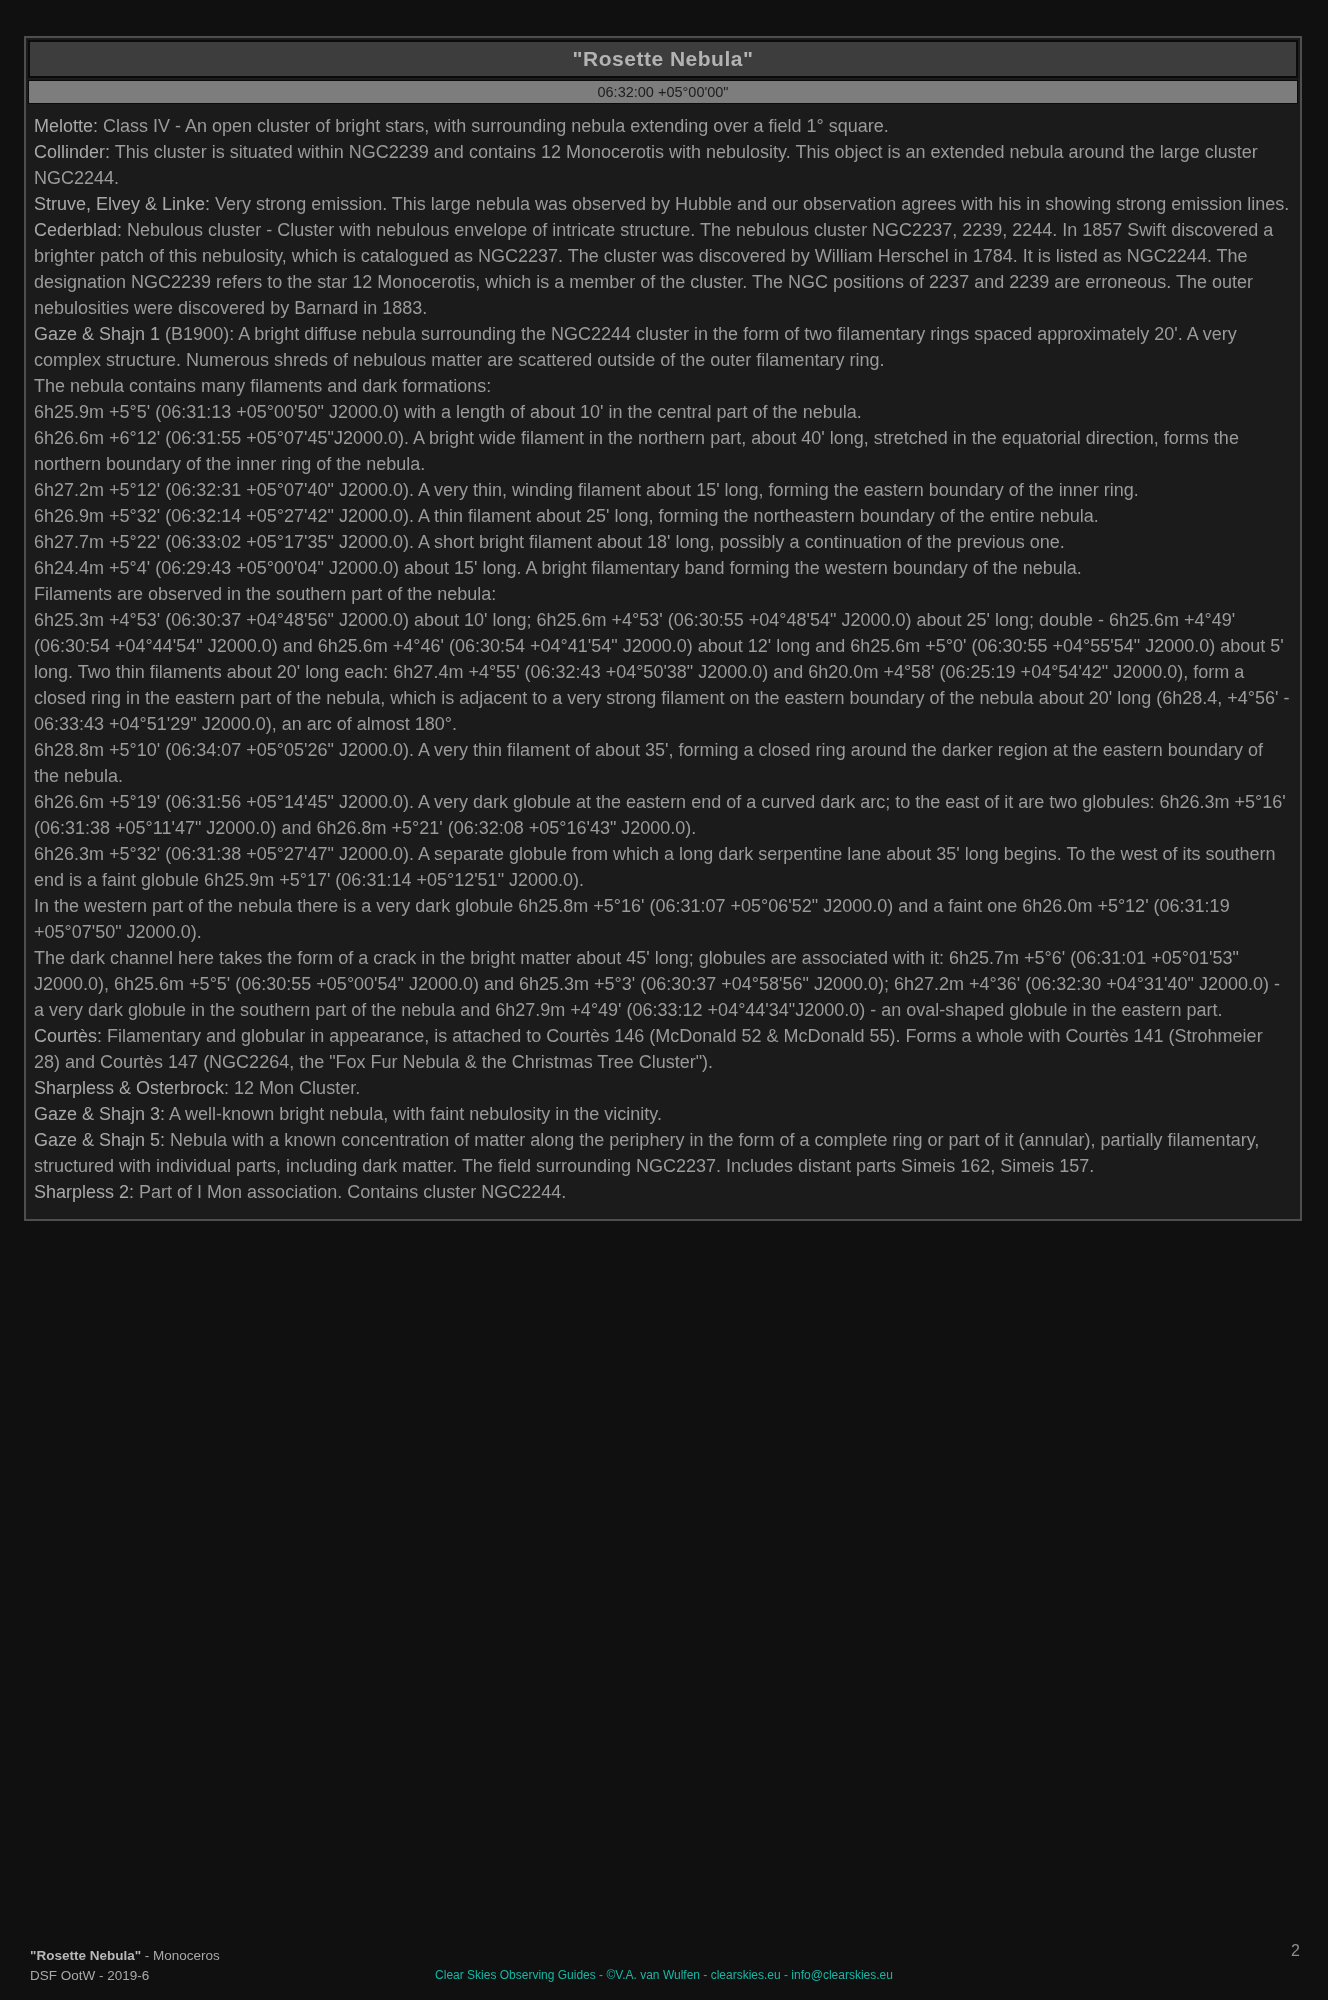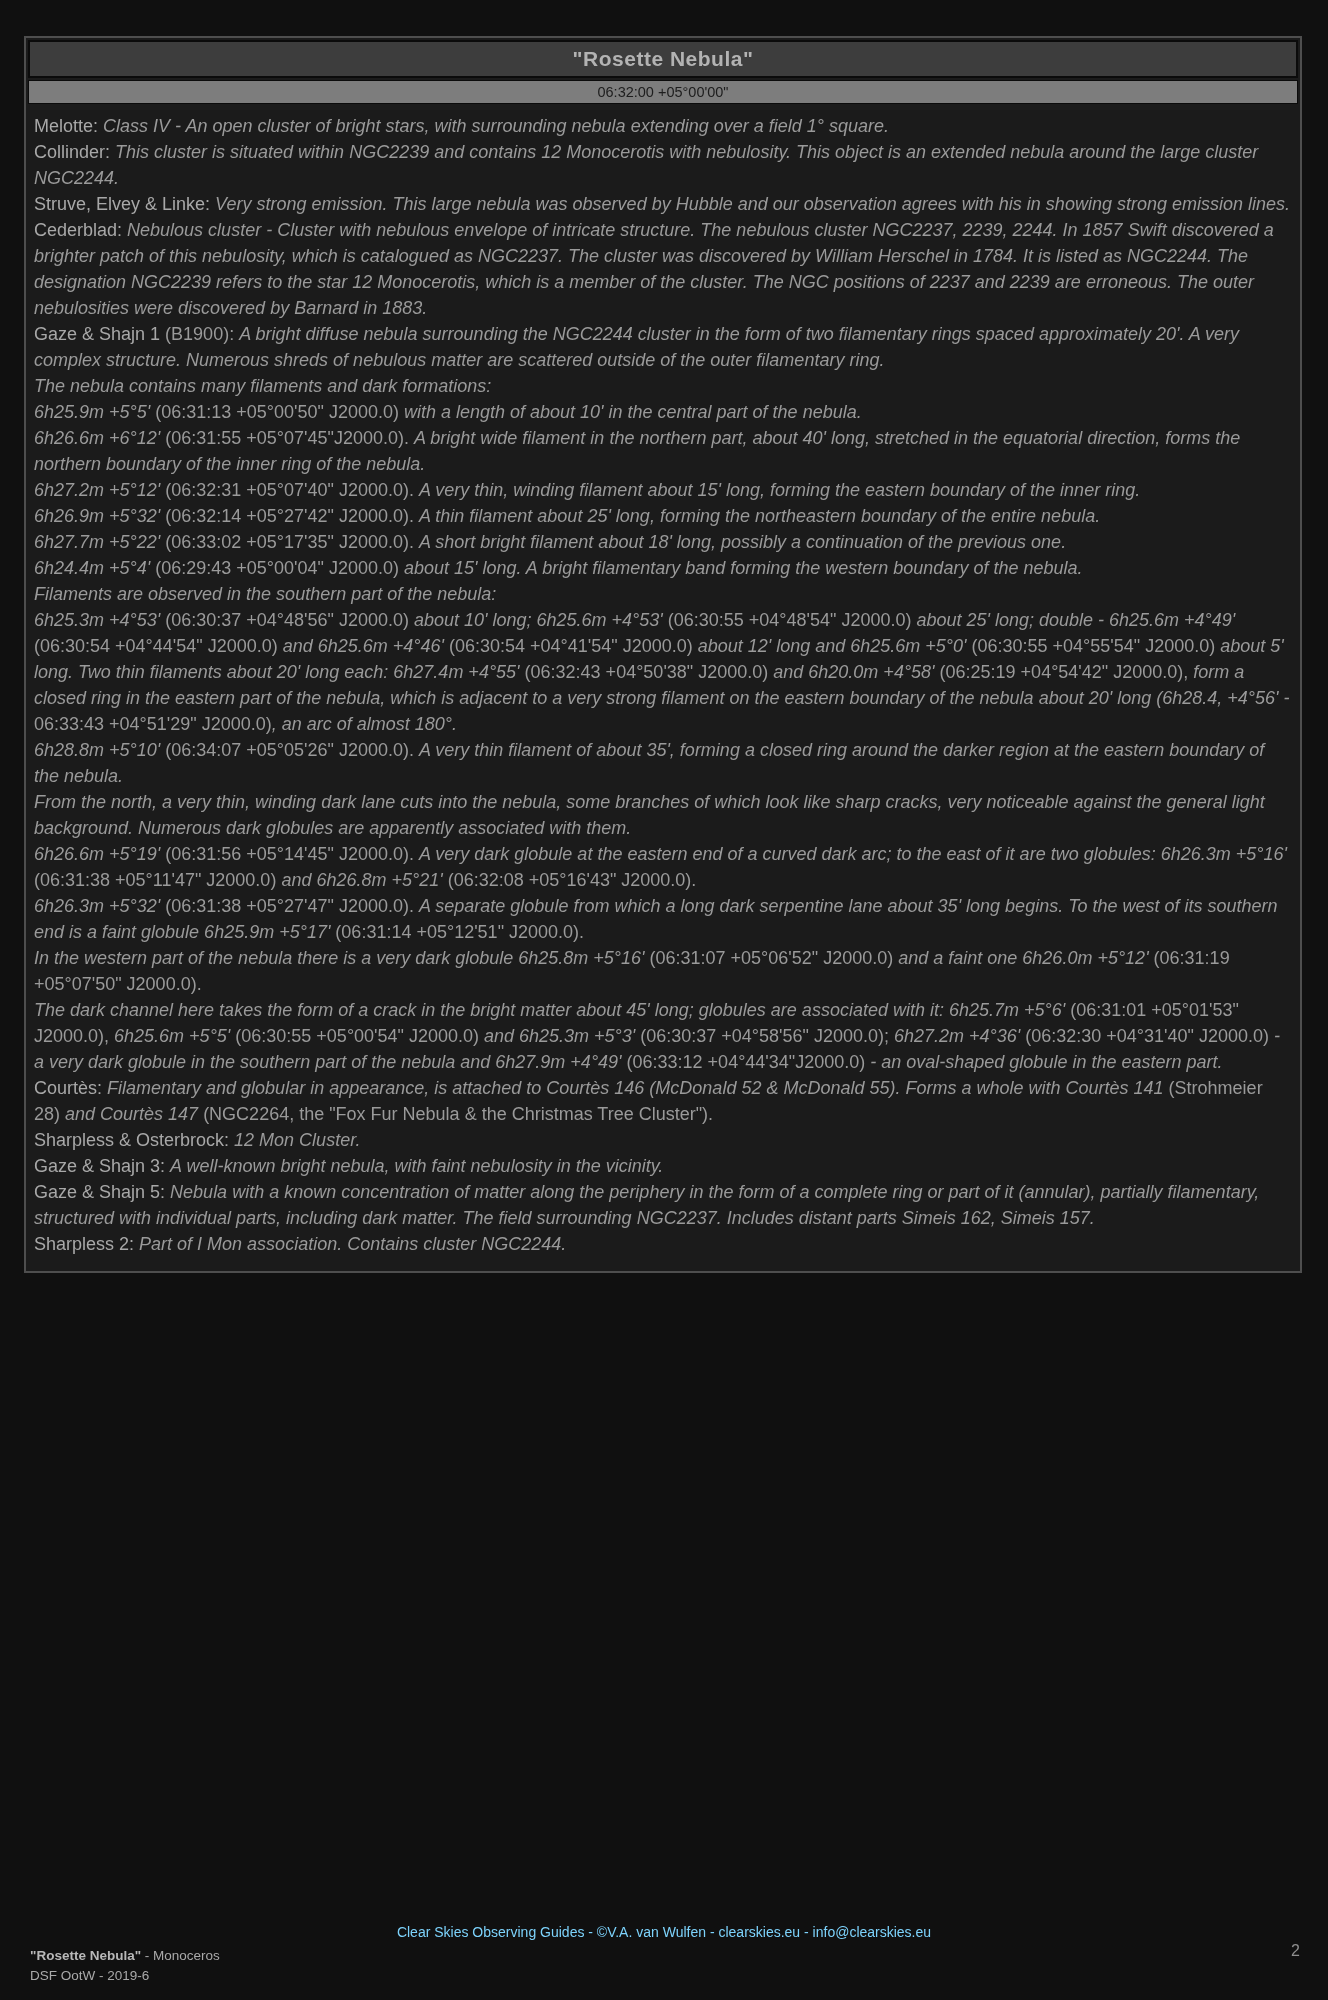--- a/index.html
+++ b/index.html
@@ -34,31 +34,31 @@
     font-size:14.5px;
     color:#1d1d1d;
   }
   .body-text{
     padding:9px 10px 14px 8px;
     font-size:18px;line-height:26px;
     color:#9a9a9a;
   }
   .para{margin:0;}
   .seg-b{font-weight:normal;font-style:normal;color:#a8a8a8;}
-  .seg-i{font-style:italic;}
+  .seg-i{}
   .seg-r{font-style:normal;text-align:center;}
   .footer-left{
     position:absolute;left:30px;top:1946px;
     font-size:13.5px;line-height:20px;color:#a9a9a9;
   }
   .footer-left .fb{font-weight:bold;color:#b8b8b8;}
   .footer-center{
-    position:absolute;left:0;top:1924px;width:100%;
+    position:absolute;left:0;top:1968px;width:100%;
     text-align:center;
-    font-size:14px;color:#7dd3fc;
+    font-size:12px;color:#14b8a6;
   }
   .footer-page-number{
     position:absolute;right:28px;top:1942px;
     font-size:16px;color:#8f8f8f;
   }
 </style>
 </head>
 <body>
 
 <div class="page">
@@ -79,21 +79,20 @@
         <div class="para"><span class="seg-i">The nebula contains many filaments and dark formations:</span></div>
         <div class="para"><span class="seg-i">6h25.9m +5°5' </span><span class="seg-r">(06:31:13 +05°00'50" J2000.0) </span><span class="seg-i">with a length of about 10' in the central part of the nebula.</span></div>
         <div class="para"><span class="seg-i">6h26.6m +6°12' </span><span class="seg-r">(06:31:55 +05°07'45"J2000.0). </span><span class="seg-i">A bright wide filament in the northern part, about 40' long, stretched in the equatorial direction, forms the northern boundary of the inner ring of the nebula.</span></div>
         <div class="para"><span class="seg-i">6h27.2m +5°12' </span><span class="seg-r">(06:32:31 +05°07'40" J2000.0). </span><span class="seg-i">A very thin, winding filament about 15' long, forming the eastern boundary of the inner ring.</span></div>
         <div class="para"><span class="seg-i">6h26.9m +5°32' </span><span class="seg-r">(06:32:14 +05°27'42" J2000.0). </span><span class="seg-i">A thin filament about 25' long, forming the northeastern boundary of the entire nebula.</span></div>
         <div class="para"><span class="seg-i">6h27.7m +5°22' </span><span class="seg-r">(06:33:02 +05°17'35" J2000.0). </span><span class="seg-i">A short bright filament about 18' long, possibly a continuation of the previous one.</span></div>
         <div class="para"><span class="seg-i">6h24.4m +5°4' </span><span class="seg-r">(06:29:43 +05°00'04" J2000.0)  </span><span class="seg-i">about 15' long. A bright filamentary band forming the western boundary of the nebula.</span></div>
         <div class="para"><span class="seg-i">Filaments are observed in the southern part of the nebula:</span></div>
         <div class="para"><span class="seg-i">6h25.3m +4°53' </span><span class="seg-r">(06:30:37 +04°48'56" J2000.0)  </span><span class="seg-i">about 10' long; 6h25.6m +4°53' </span><span class="seg-r">(06:30:55 +04°48'54" J2000.0) </span><span class="seg-i">about 25' long; double - 6h25.6m +4°49' </span><span class="seg-r">(06:30:54 +04°44'54" J2000.0) </span><span class="seg-i">and 6h25.6m +4°46' </span><span class="seg-r">(06:30:54 +04°41'54" J2000.0) </span><span class="seg-i">about 12' long and 6h25.6m +5°0' </span><span class="seg-r">(06:30:55 +04°55'54" J2000.0) </span><span class="seg-i">about 5' long. Two thin filaments about 20' long each: 6h27.4m +4°55' </span><span class="seg-r">(06:32:43 +04°50'38" J2000.0) </span><span class="seg-i">and 6h20.0m +4°58' </span><span class="seg-r">(06:25:19 +04°54'42" J2000.0), </span><span class="seg-i">form a closed ring in the eastern part of the nebula, which is adjacent to a very strong filament on the eastern boundary of the nebula about 20' long (6h28.4, +4°56' - </span><span class="seg-r">06:33:43 +04°51'29" J2000.0)</span><span class="seg-i">, an arc of almost 180°.</span></div>
         <div class="para"><span class="seg-i">6h28.8m +5°10' </span><span class="seg-r">(06:34:07 +05°05'26" J2000.0). </span><span class="seg-i">A very thin filament of about 35', forming a closed ring around the darker region at the eastern boundary of the nebula.</span></div>
-        <div class="para"><span class="seg-i">From the north, a very thin, winding dark lane cuts into the nebula, some branches of which look like sharp cracks, very noticeable against the general light background. Numerous dark globules are apparently associated with them.</span></div>
         <div class="para"><span class="seg-i">6h26.6m +5°19' </span><span class="seg-r">(06:31:56 +05°14'45" J2000.0). </span><span class="seg-i">A very dark globule at the eastern end of a curved dark arc; to the east of it are two globules: 6h26.3m +5°16' </span><span class="seg-r">(06:31:38 +05°11'47" J2000.0) </span><span class="seg-i">and 6h26.8m +5°21' </span><span class="seg-r">(06:32:08 +05°16'43" J2000.0).</span></div>
         <div class="para"><span class="seg-i">6h26.3m +5°32' </span><span class="seg-r">(06:31:38 +05°27'47" J2000.0). </span><span class="seg-i">A separate globule from which a long dark serpentine lane about 35' long begins. To the west of its southern end is a faint globule 6h25.9m +5°17' </span><span class="seg-r">(06:31:14 +05°12'51" J2000.0).</span></div>
         <div class="para"><span class="seg-i">In the western part of the nebula there is a very dark globule 6h25.8m +5°16' </span><span class="seg-r">(06:31:07 +05°06'52" J2000.0) </span><span class="seg-i">and a faint one 6h26.0m +5°12' </span><span class="seg-r">(06:31:19 +05°07'50" J2000.0).</span></div>
         <div class="para"><span class="seg-i">The dark channel here takes the form of a crack in the bright matter about 45' long; globules are associated with it: 6h25.7m +5°6' </span><span class="seg-r">(06:31:01 +05°01'53" J2000.0), </span><span class="seg-i">6h25.6m +5°5' </span><span class="seg-r">(06:30:55 +05°00'54" J2000.0) </span><span class="seg-i">and 6h25.3m +5°3' </span><span class="seg-r">(06:30:37 +04°58'56" J2000.0); </span><span class="seg-i">6h27.2m +4°36' </span><span class="seg-r">(06:32:30 +04°31'40" J2000.0) </span><span class="seg-i">- a very dark globule in the southern part of the nebula and 6h27.9m +4°49' </span><span class="seg-r">(06:33:12 +04°44'34"J2000.0) </span><span class="seg-i">- an oval-shaped globule in the eastern part.</span></div>
         <div class="para"><span class="seg-b">Courtès: </span><span class="seg-i">Filamentary and globular in appearance, is attached to Courtès 146 (McDonald 52 &amp; McDonald 55). Forms a whole with Courtès 141 </span><span class="seg-r">(Strohmeier 28) </span><span class="seg-i">and Courtès 147 </span><span class="seg-r">(NGC2264, the "Fox Fur Nebula &amp; the Christmas Tree Cluster").</span></div>
         <div class="para"><span class="seg-b">Sharpless &amp; Osterbrock: </span><span class="seg-i">12 Mon Cluster.</span></div>
         <div class="para"><span class="seg-b">Gaze &amp; Shajn 3: </span><span class="seg-i">A well-known bright nebula, with faint nebulosity in the vicinity.</span></div>
         <div class="para"><span class="seg-b">Gaze &amp; Shajn 5: </span><span class="seg-i">Nebula with a known concentration of matter along the periphery in the form of a complete ring or part of it (annular), partially filamentary, structured with individual parts, including dark matter. The field surrounding NGC2237. Includes distant parts Simeis 162, Simeis 157.</span></div>
         <div class="para"><span class="seg-b">Sharpless 2: </span><span class="seg-i">Part of I Mon association. Contains cluster NGC2244.</span></div>
       </div>

